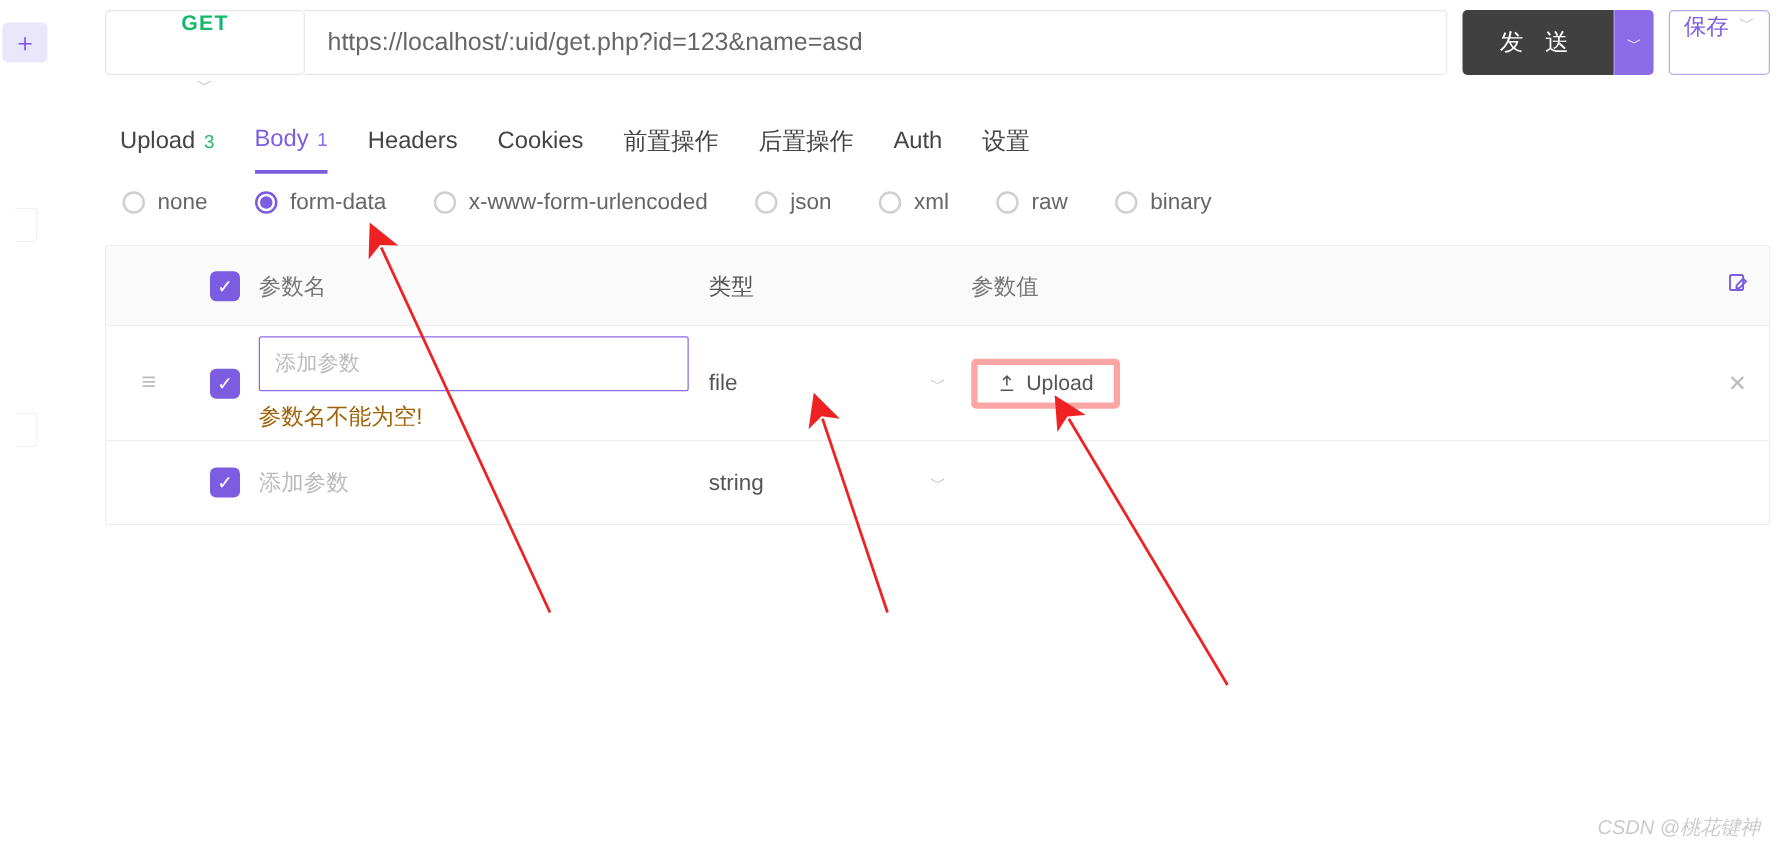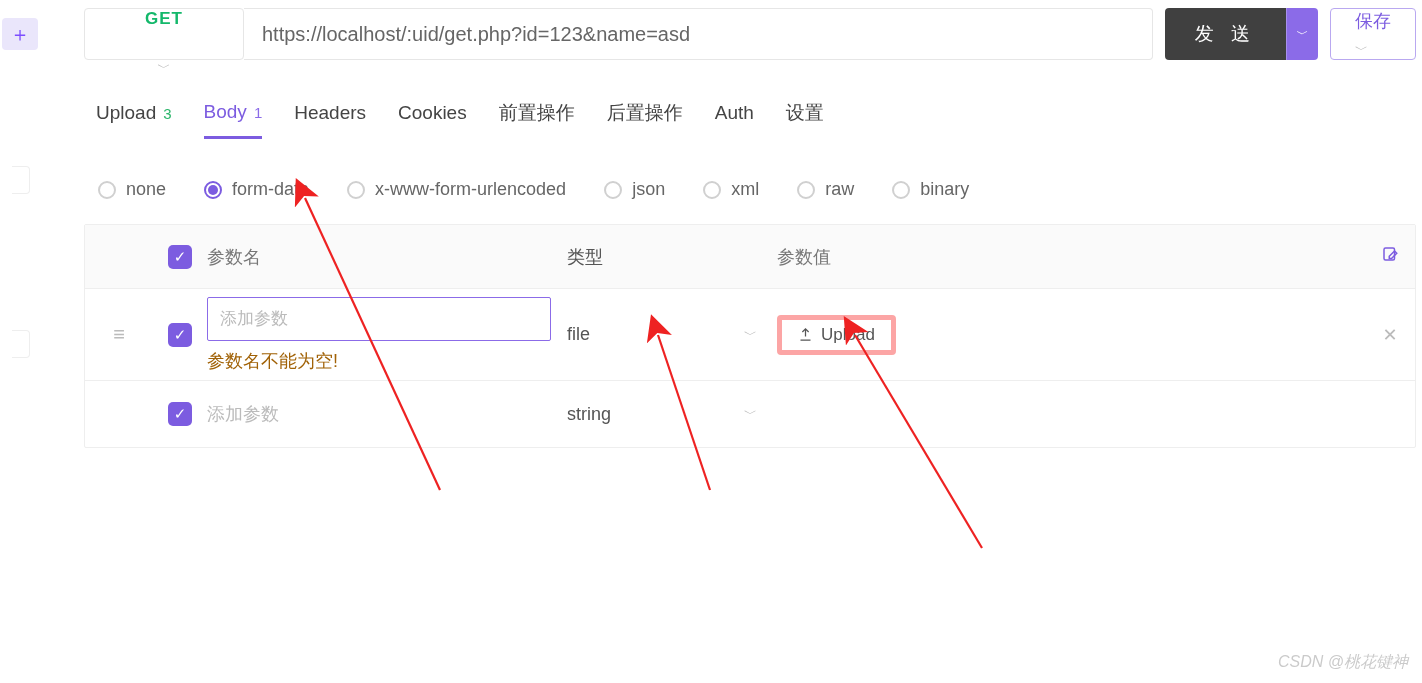--- a/index.html
+++ b/index.html
@@ -115,23 +115,23 @@
     border-radius: 0 4px 4px 0;
     width: 32px;
     display: flex; align-items: center; justify-content: center;
     font-size: 12px;
   }
   .save-btn {
     border: 1px solid #b9a8f0;
     background: #fff;
     color: #7C5CE0;
     border-radius: 4px;
-    padding: 0 24px;
+    padding: 0 11px;
     font-size: 18px;
-    display: flex; align-items: flex-start; gap: 8px; flex-direction: column;
+    display: flex; align-items: flex-start; gap: 8px;
   }
 
   
   .tabs {
     display: flex;
     gap: 32px;
     margin-top: 40px;
     padding-left: 12px;
     font-size: 19px;
     color: #444;
@@ -141,21 +141,21 @@
   .tab { display: flex; align-items: center; gap: 7px; padding-bottom: 12px; cursor: pointer; }
   .tab.active { color: #7C5CE0; border-bottom: 3px solid #7C5CE0; margin-bottom: -1px; }
   .tab .count { font-size: 15px; }
   .tab .count.green { color: #2BB56A; }
   .tab .count.purple { color: #8B6BE8; }
 
   
   .body-types {
     display: flex;
     gap: 38px;
-    margin-top: 40px;
+    margin-top: 12px;
     padding-left: 14px;
     font-size: 18px;
     color: #666;
     align-items: center;
   }
   .bt-item { display: flex; align-items: center; gap: 10px; cursor: pointer; }
   .radio {
     width: 18px; height: 18px;
     border: 2px solid #d0d0d0;
     border-radius: 50%;

